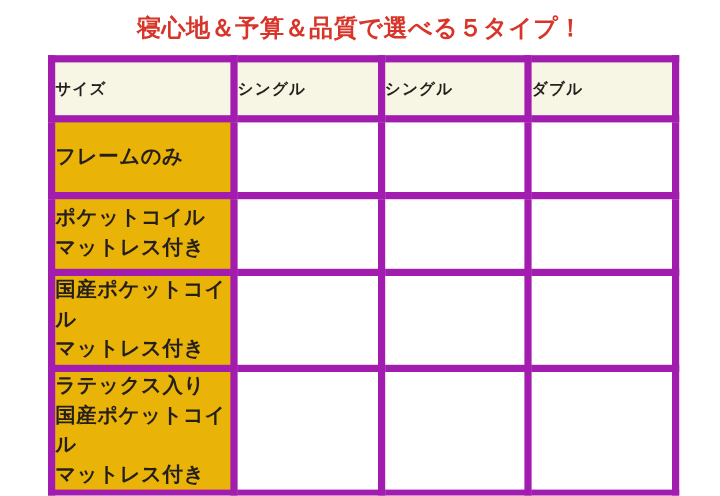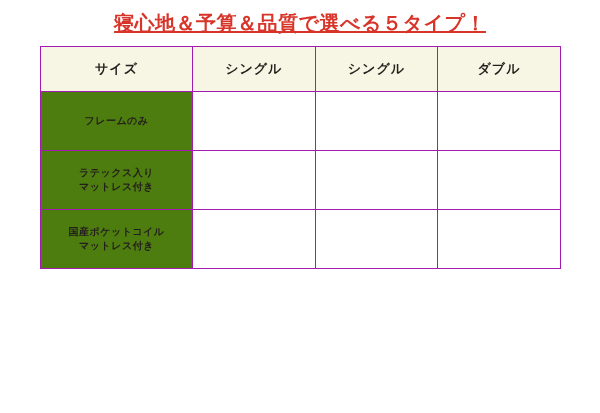--- a/index.html
+++ b/index.html
@@ -23,53 +23,52 @@
     position: absolute;
     top: 10px;
     left: 0;
     width: 600px;
     text-align: center;
     font-size: 20px;
     font-weight: bold;
     color: #d8352a;
     letter-spacing: 0.5px;
     white-space: nowrap;
-    text-decoration: underline;
   }
   .table-wrap {
     position: absolute;
     top: 46px;
     left: 40px;
     width: 520px;
     height: 350px;
   }
   table.spec {
     border-collapse: collapse;
     width: 520px;
     table-layout: fixed;
   }
   table.spec th,
   table.spec td {
-    border: 1px solid #a21caf;
+    border: 6px solid #a21caf;
     padding: 0;
-    text-align: center;
+    text-align: left;
     vertical-align: middle;
   }
   table.spec thead th {
     height: 44px;
     background: #f7f5e3;
     font-size: 13px;
     font-weight: bold;
     color: #241f1c;
     letter-spacing: 1px;
   }
   table.spec tbody th {
     height: 58px;
-    background: #4d7c0f;
-    font-size: 10px;
+    background: #eab308;
+    font-size: 17px;
     font-weight: bold;
     color: #241f1c;
     line-height: 1.45;
     letter-spacing: 0.5px;
   }
   table.spec tbody td {
     background: #ffffff;
   }
   col.c-size { width: 152px; }
   col.c-cell { width: 122.6px; }
@@ -102,33 +101,43 @@
         <tr>
           <th>
             <span class="rowlabel-line">フレームのみ</span>
           </th>
           <td></td>
           <td></td>
           <td></td>
         </tr>
         <tr>
           <th>
-            <span class="rowlabel-line">ラテックス入り</span>
+            <span class="rowlabel-line">ポケットコイル</span>
             <span class="rowlabel-line">マットレス付き</span>
           </th>
           <td></td>
           <td></td>
           <td></td>
         </tr>
         <tr>
           <th>
             <span class="rowlabel-line">国産ポケットコイル</span>
             <span class="rowlabel-line">マットレス付き</span>
           </th>
           <td></td>
           <td></td>
           <td></td>
         </tr>
+        <tr>
+          <th>
+            <span class="rowlabel-line">ラテックス入り</span>
+            <span class="rowlabel-line">国産ポケットコイル</span>
+            <span class="rowlabel-line">マットレス付き</span>
+          </th>
+          <td></td>
+          <td></td>
+          <td></td>
+        </tr>
       </tbody>
     </table>
   </div>
 
 </div>
 
 </body></html>

